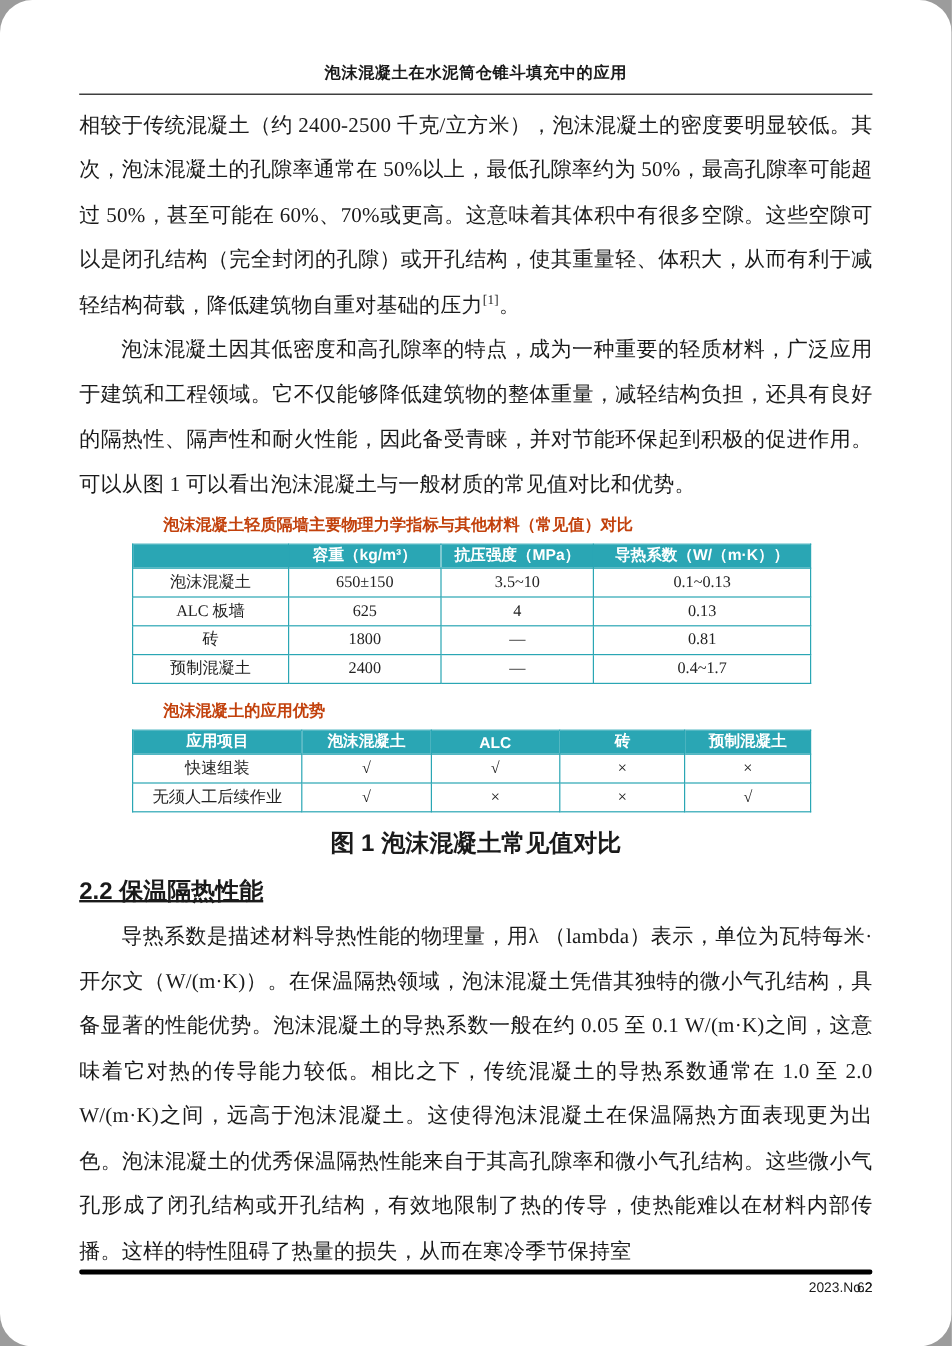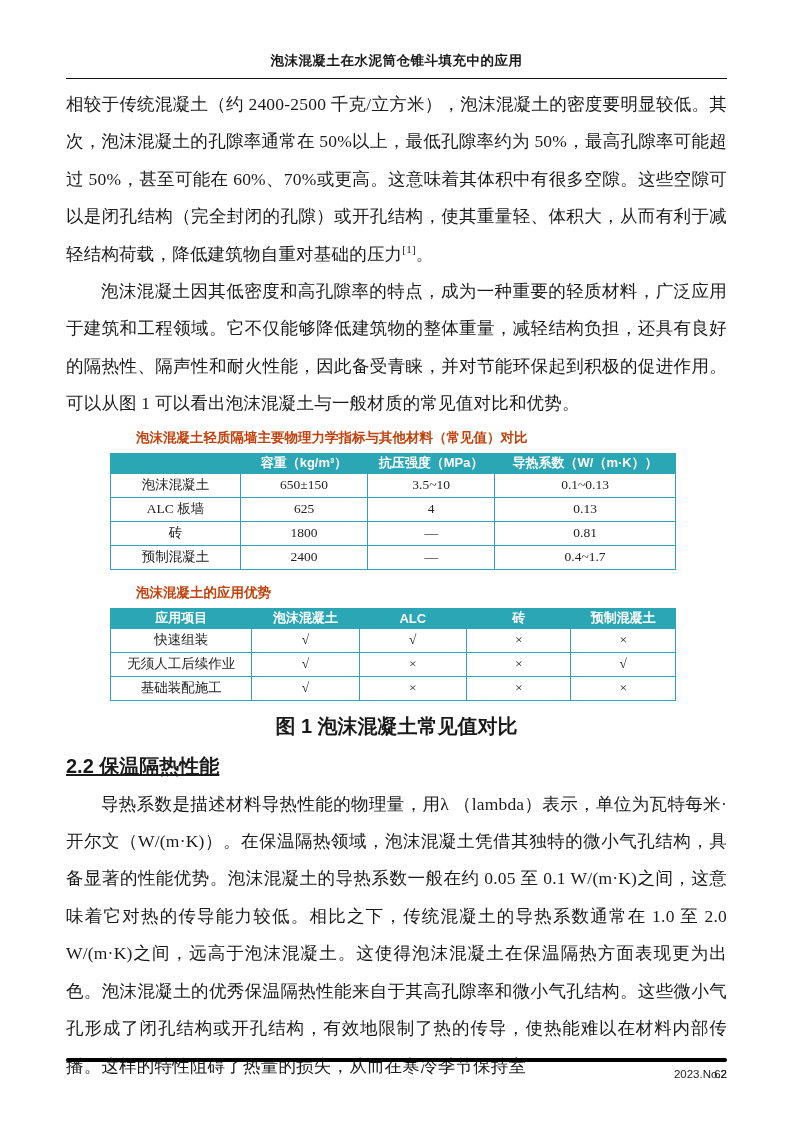--- a/index.html
+++ b/index.html
@@ -5,20 +5,21 @@
   * { margin: 0; padding: 0; box-sizing: border-box; }
   html, body { background: #9c9c9c; }
   .page {
     position: relative;
     width: 793px; height: 1122px;
     margin: 0 auto;
     background: #ffffff;
     font-family: "Liberation Serif", "DejaVu Serif", serif;
     color: #1a1a1a;
     overflow: hidden;
+    border-radius: 27px;
   }
   .content { padding: 52px 66px 0 66px; }
 
   
   .running-header { text-align: center; font-size: 13.5px; font-weight: bold; letter-spacing: 0.5px; }
   .header-rule { border: none; border-top: 1.6px solid #111; margin-top: 8px; }
 
   
   .para {
     font-size: 17.5px;
@@ -164,27 +165,20 @@
           <td>×</td>
           <td>×</td>
         </tr>
         <tr>
           <td>无须人工后续作业</td>
           <td>√</td>
           <td>×</td>
           <td>×</td>
           <td>√</td>
         </tr>
-        <tr>
-          <td>基础装配施工</td>
-          <td>√</td>
-          <td>×</td>
-          <td>×</td>
-          <td>×</td>
-        </tr>
       </tbody>
         </table>
     </div>
 
     <div class="figure-caption">图 1  泡沫混凝土常见值对比</div>
 
     <div class="section-heading">2.2 保温隔热性能</div>
 
     <p class="para indent">导热系数是描述材料导热性能的物理量，用λ （lambda）表示，单位为瓦特每米·开尔文（W/(m·K)）。在保温隔热领域，泡沫混凝土凭借其独特的微小气孔结构，具备显著的性能优势。泡沫混凝土的导热系数一般在约 0.05 至 0.1 W/(m·K)之间，这意味着它对热的传导能力较低。相比之下，传统混凝土的导热系数通常在 1.0 至 2.0 W/(m·K)之间，远高于泡沫混凝土。这使得泡沫混凝土在保温隔热方面表现更为出色。泡沫混凝土的优秀保温隔热性能来自于其高孔隙率和微小气孔结构。这些微小气孔形成了闭孔结构或开孔结构，有效地限制了热的传导，使热能难以在材料内部传播。这样的特性阻碍了热量的损失，从而在寒冷季节保持室</p>
 

